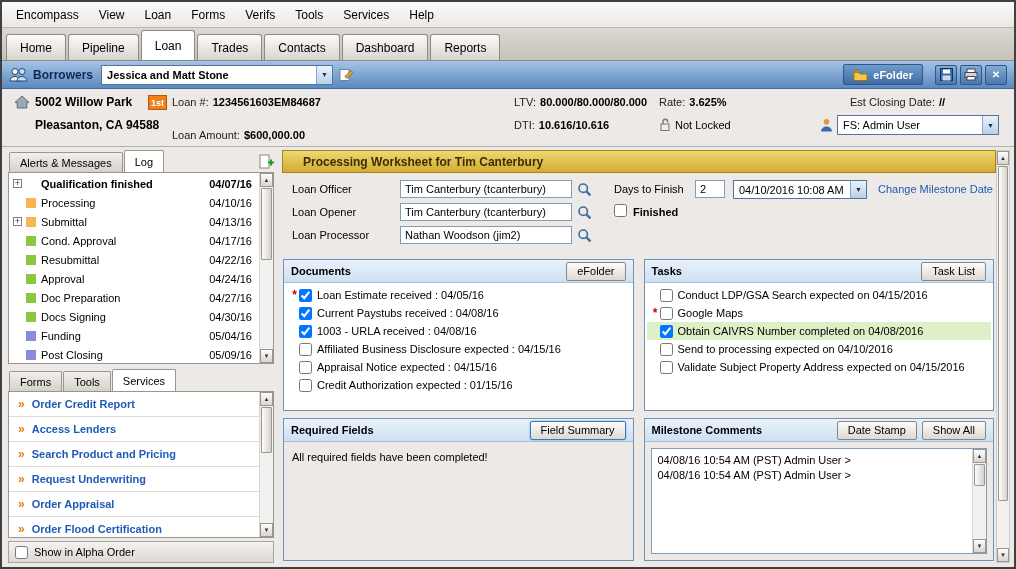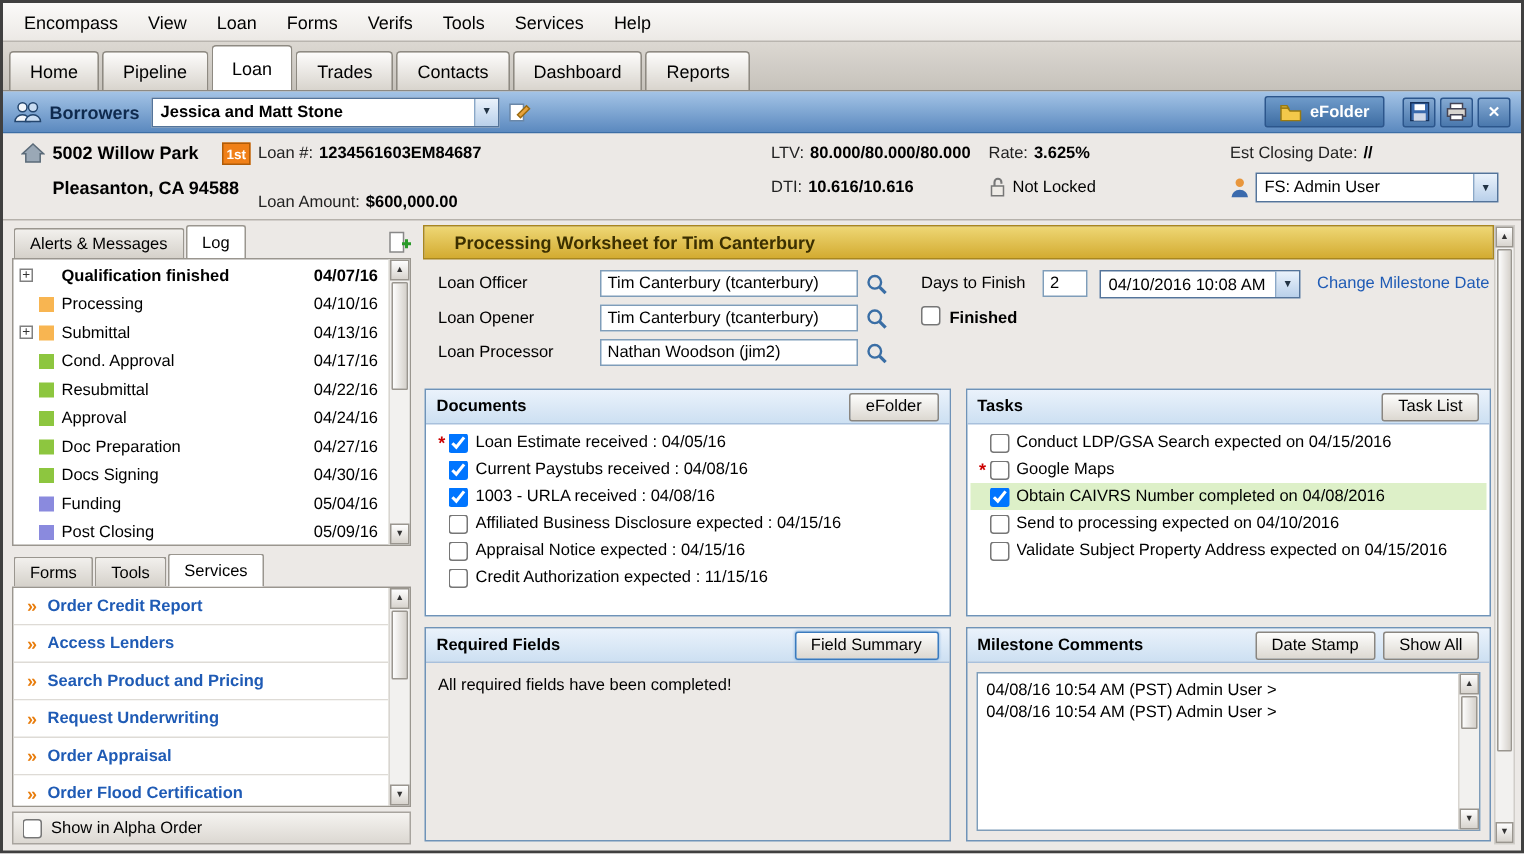--- a/index.html
+++ b/index.html
@@ -226,21 +226,21 @@
     <div class="lh-cell" style="left:657px; top:28px;">
       <span style="display:flex;">
         <svg width="12" height="15">
             <rect x="2" y="7" width="8" height="6.5" fill="#efece7" stroke="#777"></rect>
             <path d="M4 7 V4.5 a2.3 2.3 0 0 1 4.6 0 V5.5" fill="none" stroke="#777" stroke-width="1.4"></path>
           </svg>
       </span>
       <span>Not Locked</span>
     </div>
 
-    <div class="lh-cell" style="left:818px; top:7px;align-items:flex-end;">
+    <div class="lh-cell" style="left:848px; top:7px;align-items:flex-end;">
       <span class="lh-label">Est Closing Date:</span>
       <span class="lh-val">//</span>
     </div>
     <div class="lh-cell" style="left:818px; top:26px;">
       <span style="display:flex;">
         <svg width="13" height="14">
             <circle cx="6.5" cy="3.8" r="2.8" fill="#e8963c"></circle>
             <path d="M1 13.5 a5.5 5 0 0 1 11 0 z" fill="#3a6aad"></path>
           </svg>
       </span>
@@ -469,21 +469,21 @@
                   <span class="ptext">Affiliated Business Disclosure  expected : 04/15/16</span>
                 </div>
               <div class="prow">
                   <span class="req"></span>
                   <input type="checkbox" class="cb" style="">
                   <span class="ptext">Appraisal Notice  expected : 04/15/16</span>
                 </div>
               <div class="prow">
                   <span class="req"></span>
                   <input type="checkbox" class="cb" style="">
-                  <span class="ptext">Credit Authorization  expected : 11/15/16</span>
+                  <span class="ptext">Credit Authorization  expected : 01/15/16</span>
                 </div>
             </div>
           </div>
 
           <div class="panel">
             <div class="panel-header">
               <span>Tasks</span>
               <span class="ph-btns">
                   <button class="btn">Task List</button>
                 </span>

